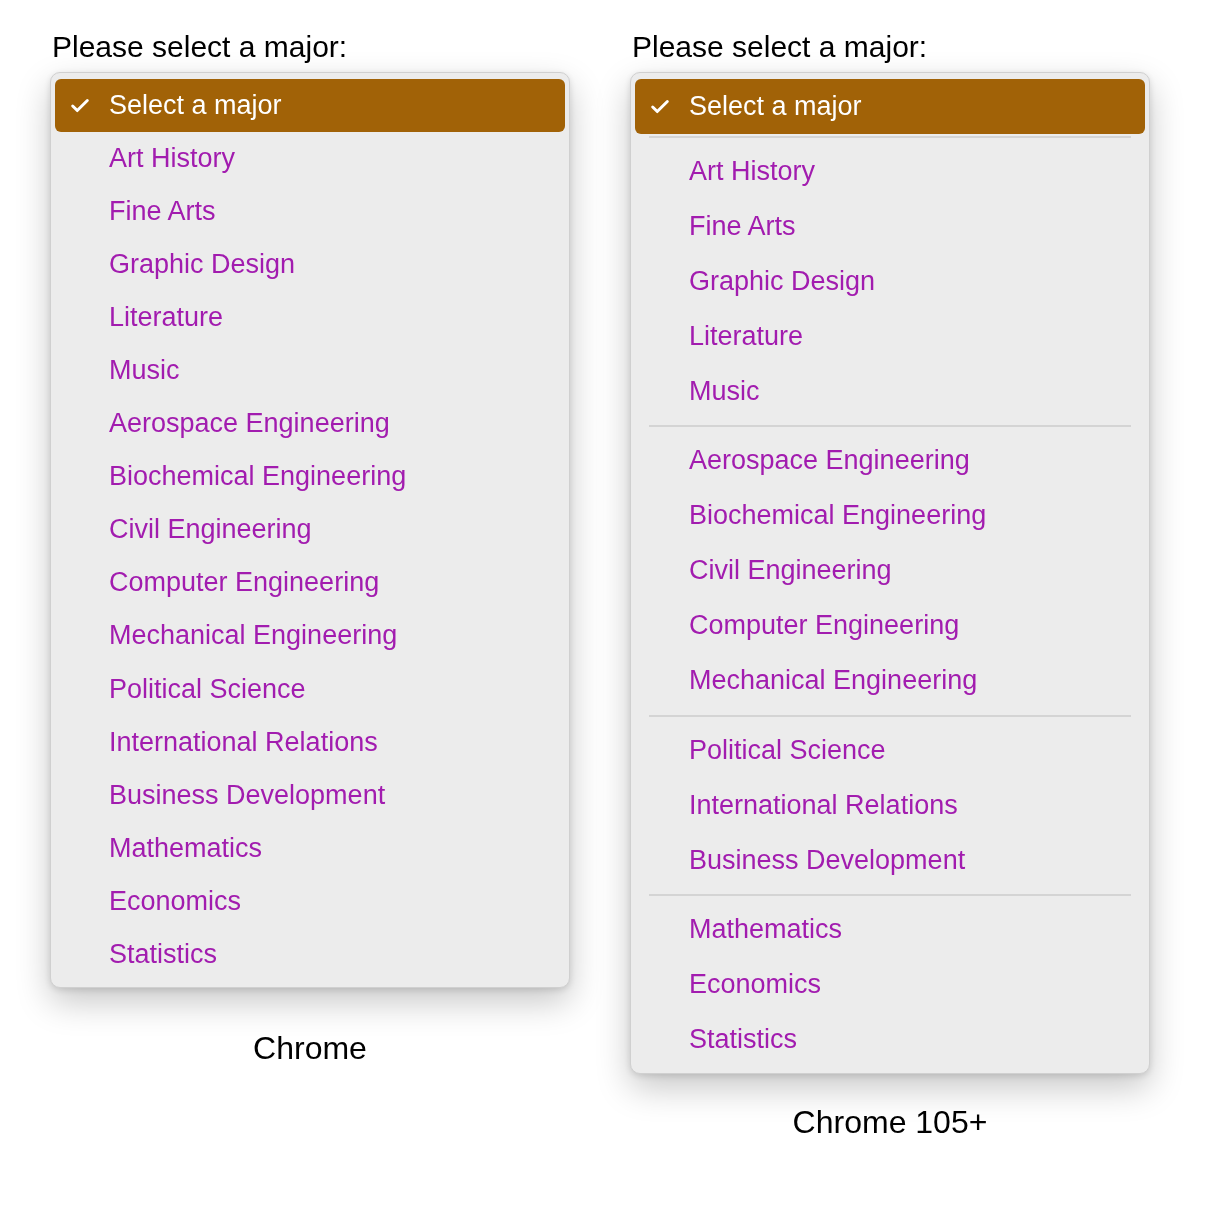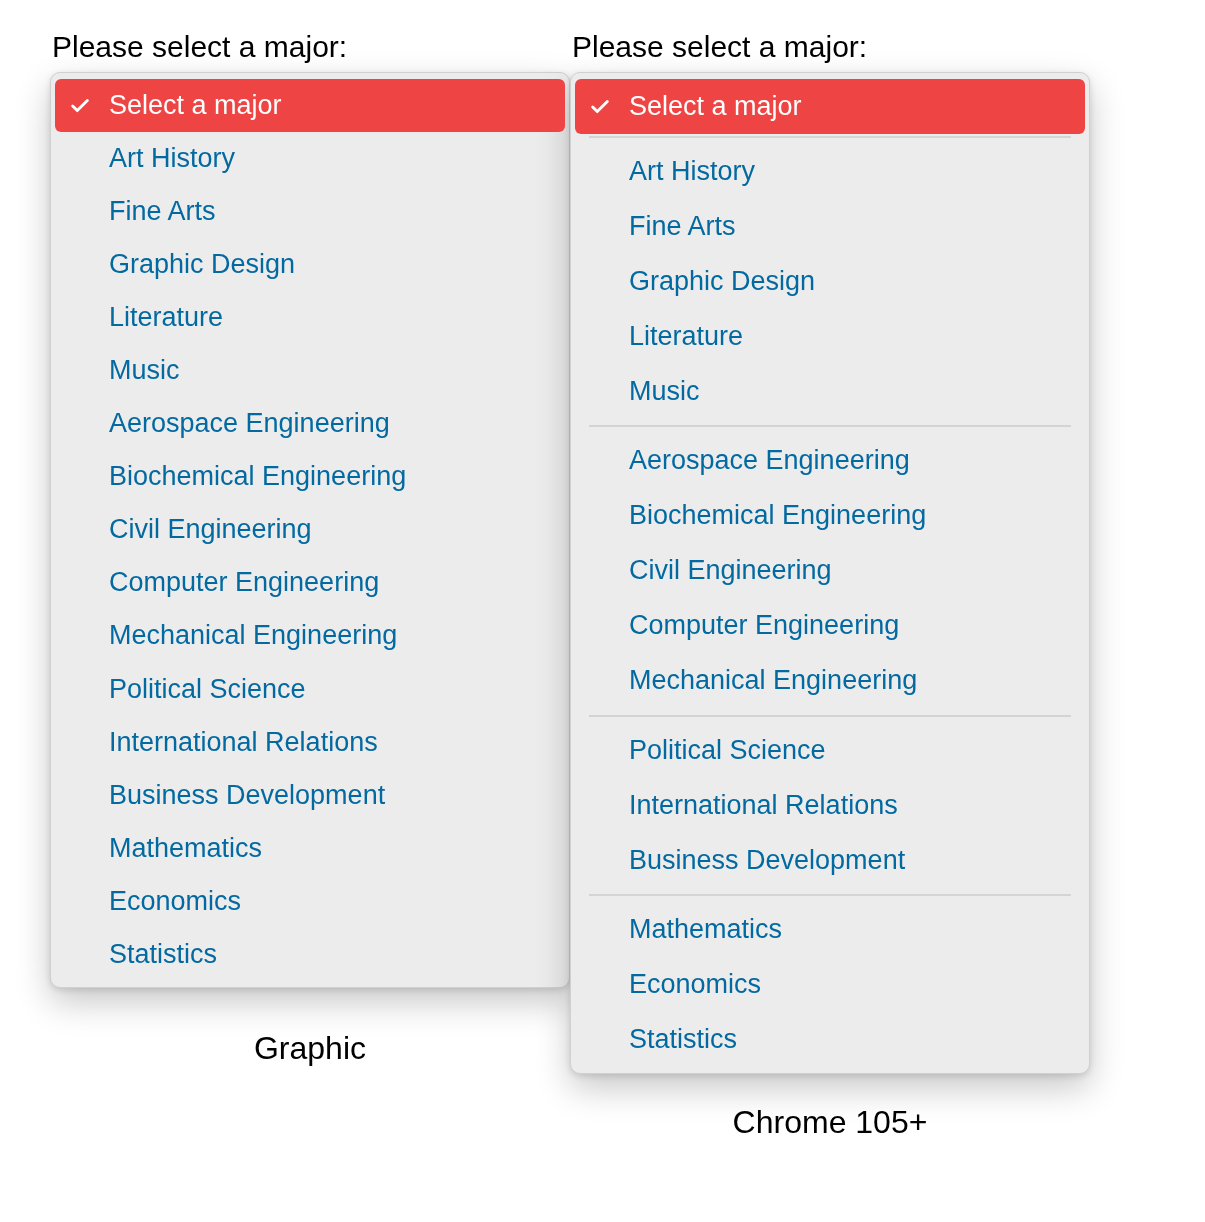--- a/index.html
+++ b/index.html
@@ -9,20 +9,21 @@
     width: 1205px;
     height: 1222px;
     background: #ffffff;
     font-family: -apple-system, BlinkMacSystemFont, "Helvetica Neue", Arial, sans-serif;
     color: #222;
   }
   .wrap {
     display: flex;
     width: 100%;
     padding: 30px 50px 20px 50px;
+    gap: 60px;
     align-items: flex-start;
   }
   .col {
     display: flex;
     flex-direction: column;
     align-items: stretch;
   }
   .col-left  { flex: 0 0 520px; }
   .col-right { flex: 0 0 520px; }
   .label {
@@ -37,29 +38,29 @@
     border-radius: 10px;
     box-shadow: 0 14px 34px rgba(0,0,0,0.22), 0 2px 6px rgba(0,0,0,0.12);
     padding: 6px 0;
     overflow: hidden;
   }
   .option {
     position: relative;
     font-size: 27px;
     line-height: 1.15;
     padding: 11px 26px 11px 58px;
-    color: #0369a1;
+    color: #a21caf;
     cursor: default;
   }
   .menu-after .option {
     padding-top: 12px;
     padding-bottom: 12px;
   }
   .option.selected {
-    background: #ef4444;
+    background: #a16207;
     color: #ffffff;
     margin: 0 4px;
     border-radius: 6px;
     padding-left: 54px; 
     padding-right: 38px;
   }
   .check {
     position: absolute;
     left: 18px;
     top: 50%;
@@ -115,21 +116,21 @@
           <div class="option"><span>Mechanical Engineering</span></div>
           <div class="option"><span>Political Science</span></div>
           <div class="option"><span>International Relations</span></div>
           <div class="option"><span>Business Development</span></div>
           <div class="option"><span>Mathematics</span></div>
           <div class="option"><span>Economics</span></div>
           <div class="option"><span>Statistics</span></div>
         </div>
     </div>
 
-    <div class="caption">Graphic</div>
+    <div class="caption">Chrome</div>
   </div>
 
   <div class="col col-right">
     <div class="label">Please select a major:</div>
 
     <div class="menu menu-after">
       <div class="option selected">
         <span class="check">
           <svg width="22" height="22" viewBox="0 0 24 24" fill="none" stroke="#fff" stroke-width="3.2" stroke-linecap="round" stroke-linejoin="round">
               <polyline points="4 12 9 17 20 6"></polyline>

